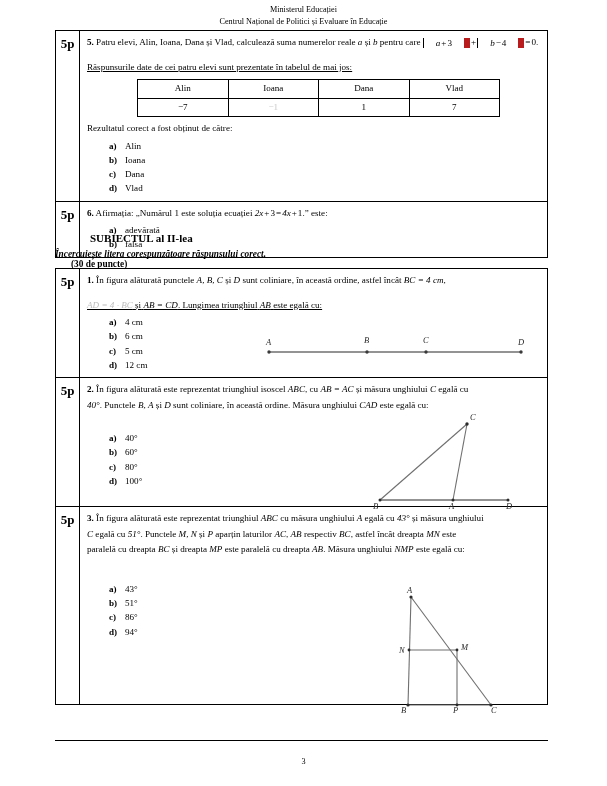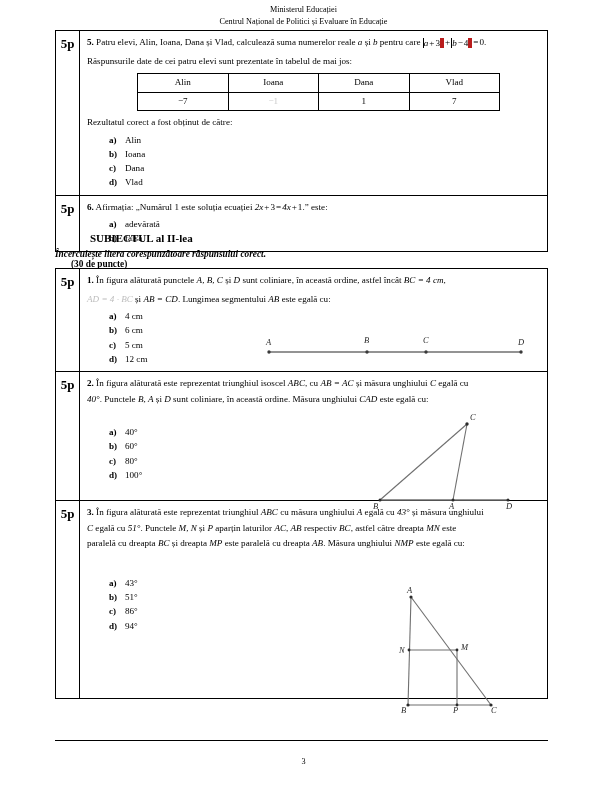--- a/index.html
+++ b/index.html
@@ -58,33 +58,33 @@
     font-size: 9.1px;
     line-height: 15.5px;
   }
 
   #table-top { top: 30px; }
   #table-bottom { top: 268px; }
 
   
   .qnum { font-weight: bold; }
   .para { margin: 0 0 0 0; text-align: justify; }
-  .para.spaced { margin-top: 3px; }
+  .para.spaced { margin-top: 9px; text-decoration: underline; }
   i, .mi { font-style: italic; }
   .mn { font-style: normal; }
 
   
   .math { font-style: italic; white-space: nowrap; }
   .math .op { font-style: normal; padding: 0 1px; }
   .abs {
     font-style: normal;
     display: inline-block;
     border-left: 1px solid #000;
-    border-right: 4px solid #b91c1c;
-    padding: 0 0;
+    border-right: 6px solid #b91c1c;
+    padding: 0 12px;
     line-height: 10px;
     transform: translateY(1px);
   }
   .abs i { font-style: italic; }
 
   
   .choices {
     margin: 2px 0 0 0;
     padding: 0;
     list-style: none;
@@ -276,21 +276,21 @@
           <i>B</i>,
           <i>C</i>
           <span>și</span>
           <i>D</i>
           <span>sunt coliniare, în această ordine, astfel încât</span>
           <span class="math">BC = 4 cm</span>,
         </p>
         <p class="para spaced">
           <span class="math ghost">AD = 4 · BC</span>
           <span>și</span>
-          <span class="math">AB = CD</span><span>. Lungimea segmentului</span>
+          <span class="math">AB = CD</span><span>. Lungimea triunghiul</span>
           <span class="math">AB</span>
           <span>este egală cu:</span>
         </p>
         <ul class="choices">
           <li><span class="lab">a)</span><span>4 cm</span></li>
           <li><span class="lab">b)</span><span>6 cm</span></li>
           <li><span class="lab">c)</span><span>5 cm</span></li>
           <li><span class="lab">d)</span><span>12 cm</span></li>
         </ul>
       </td>
@@ -345,21 +345,21 @@
           <span>egală cu</span>
           <span class="math">51°</span><span>. Punctele</span>
           <i>M</i>,
           <i>N</i>
           <span>și</span>
           <i>P</i>
           <span>aparțin laturilor</span>
           <span class="math">AC</span>,
           <span class="math">AB</span>
           <span>respectiv</span>
-          <span class="math">BC</span><span>, astfel către dreapta</span>
+          <span class="math">BC</span><span>, astfel încât dreapta</span>
           <span class="math">MN</span>
           <span>este</span>
         </p>
         <p class="para">
           <span>paralelă cu dreapta</span>
           <span class="math">BC</span>
           <span>și dreapta</span>
           <span class="math">MP</span>
           <span>este paralelă cu dreapta</span>
           <span class="math">AB</span><span>. Măsura unghiului</span>

